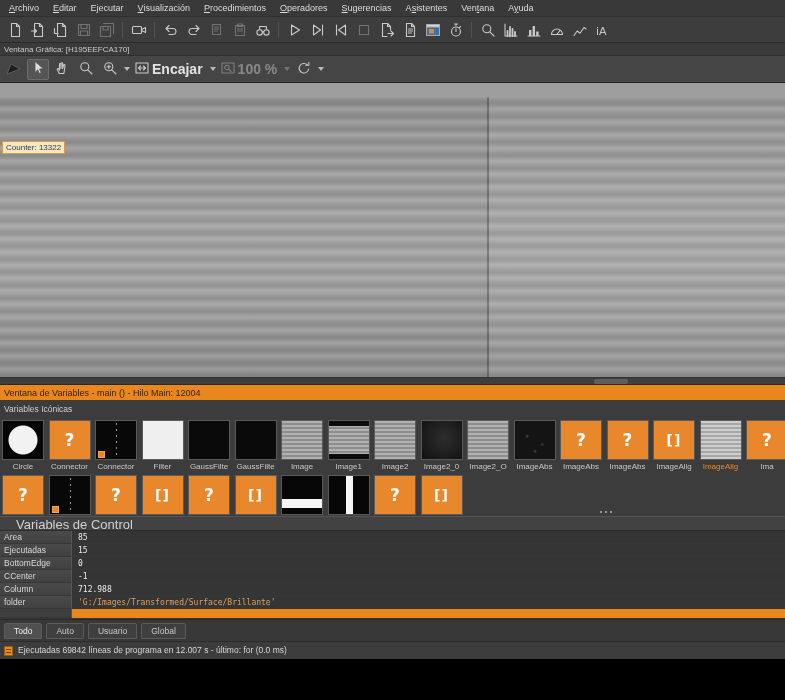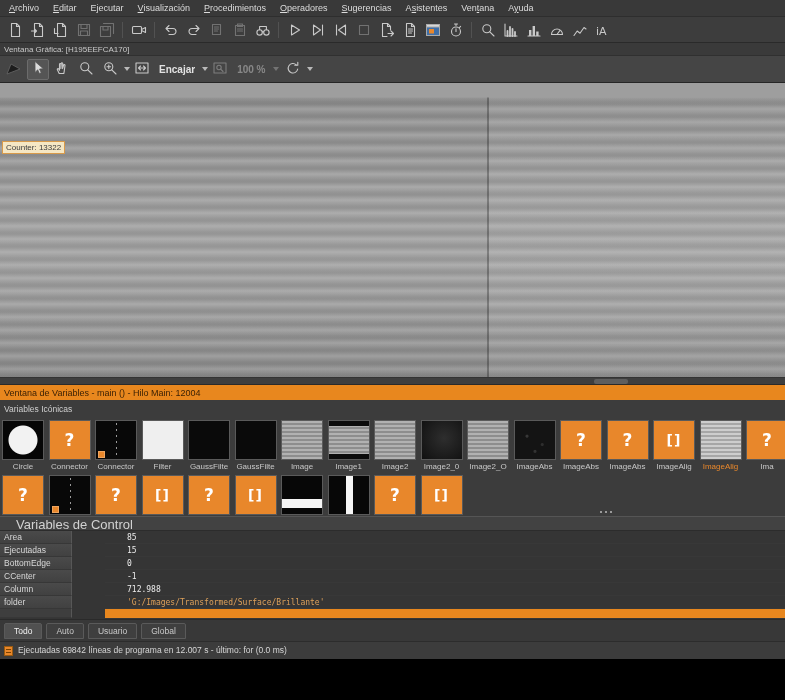--- a/index.html
+++ b/index.html
@@ -44,21 +44,21 @@
     height:27px; background:#454545; display:flex; align-items:center;
     padding-left:2px; border-bottom:1px solid #262626; flex:0 0 auto;
   }
   .g-btn {
     background:none; border:1px solid transparent; padding:0; margin:0 1px;
     min-width:22px; height:21px; display:flex; align-items:center; justify-content:center;
     color:#e2e2e2; font-size:9px; border-radius:2px;
   }
   .g-btn.active { background:#555555; border:1px solid #6c6c6c; }
   .g-btn.disabled { opacity:.42; }
-  .g-btn .g-label { margin:0 3px 0 9px; font-weight:bold; font-size:10px; }
+  .g-btn .g-label { margin:0 3px 0 2px; font-weight:bold; font-size:14px; }
   .caret {
     width:0; height:0; display:inline-block; margin:0 2px;
     border-left:3px solid transparent; border-right:3px solid transparent;
     border-top:4px solid #b9b9b9;
   }
   .caret.dim { opacity:.4; }
 
   
   .image-area {
     position:relative; height:301px; flex:0 0 auto; overflow:hidden;
@@ -154,24 +154,23 @@
   }
   .control-table { height:88px; background:#353535; overflow:hidden; flex:0 0 auto; }
   .crow { display:flex; height:13px; line-height:12px; font-size:8.5px; }
   .cname {
     width:72px; flex:0 0 auto; color:#d8d8d8; padding-left:4px;
     background:linear-gradient(180deg,#4a4a4a,#414141);
     border-right:1px solid #575757; border-bottom:1px solid #373737;
     overflow:hidden; white-space:nowrap;
   }
   .cval {
-    flex:1; color:#ececec; padding-left:22px; overflow:hidden; white-space:nowrap;
+    flex:1; color:#ececec; padding-left:6px; overflow:hidden; white-space:nowrap;
     font-family:"DejaVu Sans Mono", monospace; font-size:8px; line-height:13px;
     border-bottom:1px solid rgba(255,255,255,.02);
-    margin-left:33px;
   }
   .cval.string { color:#dda05a; }
   .crow.highlight { height:9px; }
   .crow.highlight .cval { background:#e8871e; }
   .crow.highlight .cname { background:#3e3e3e; }
 
   .tabsbar {
     height:22px; background:#383838; border-top:1px solid #2a2a2a;
     display:flex; align-items:flex-end; padding:0 0 2px 4px; flex:0 0 auto;
   }

